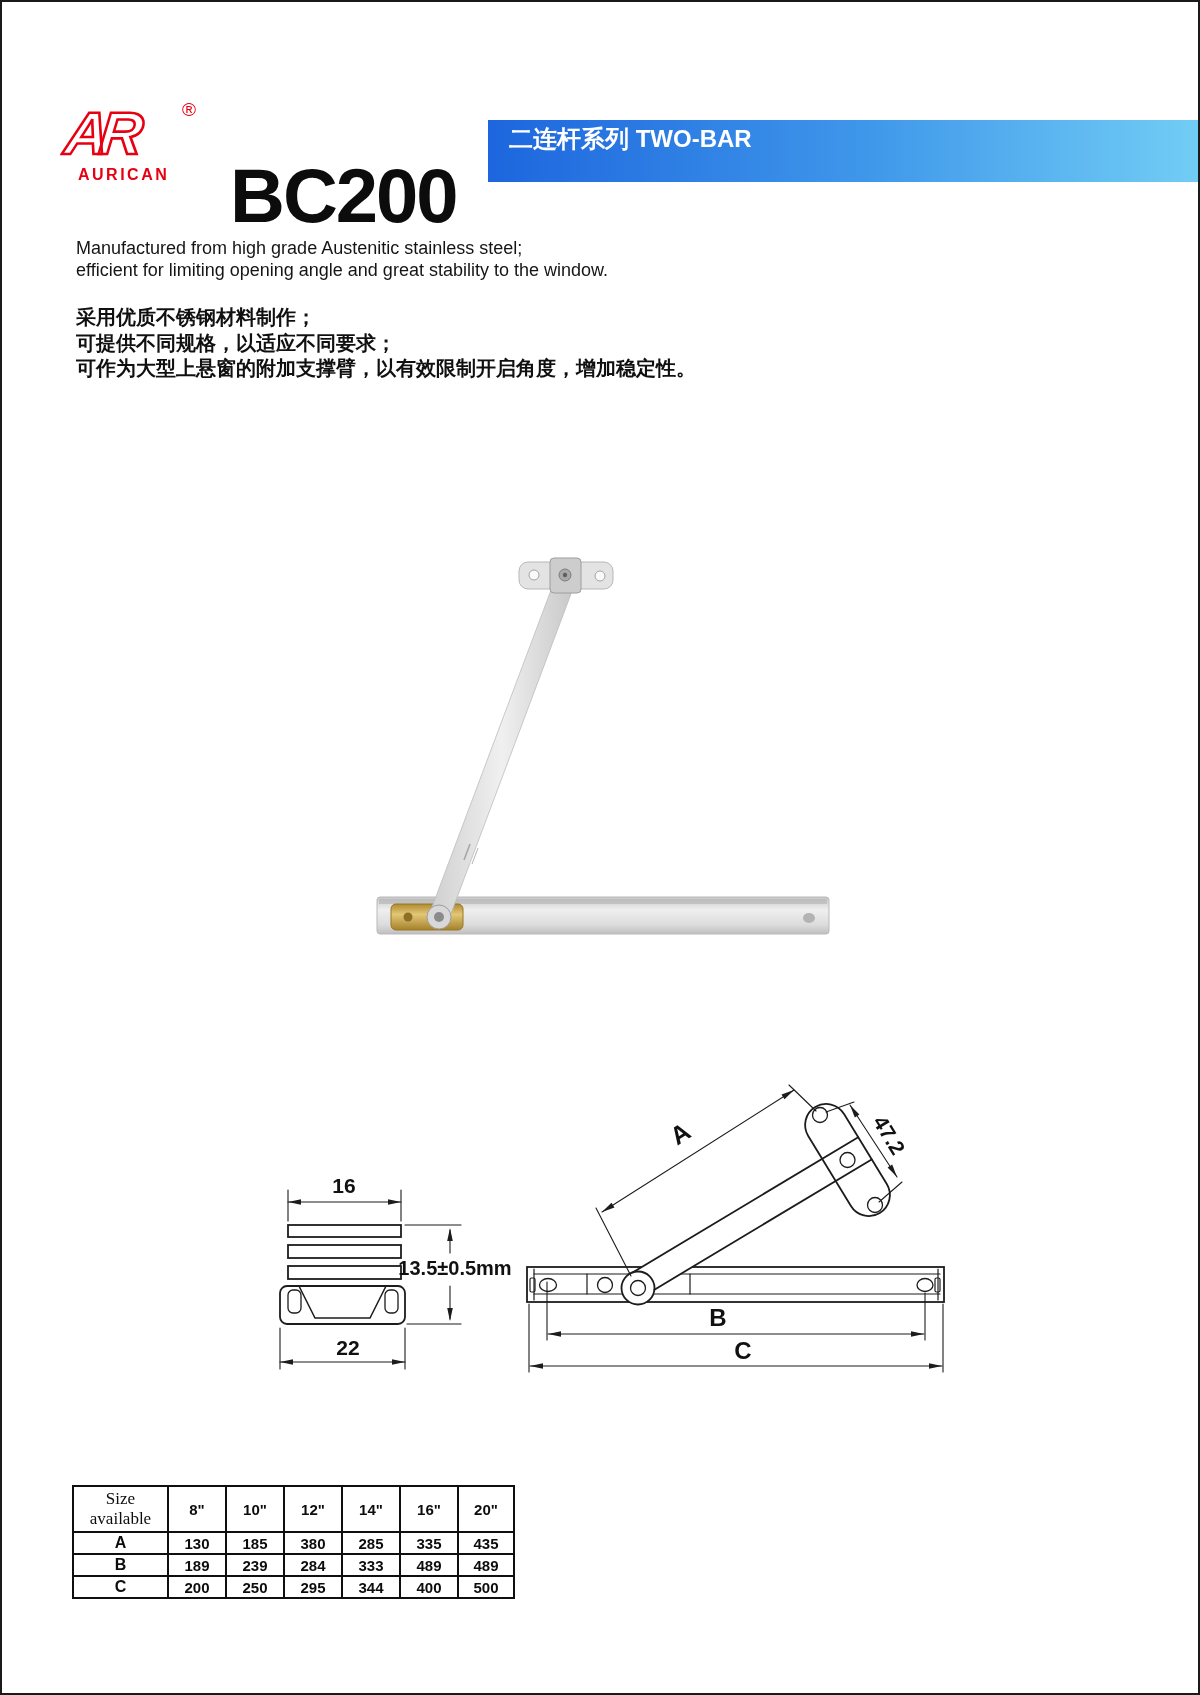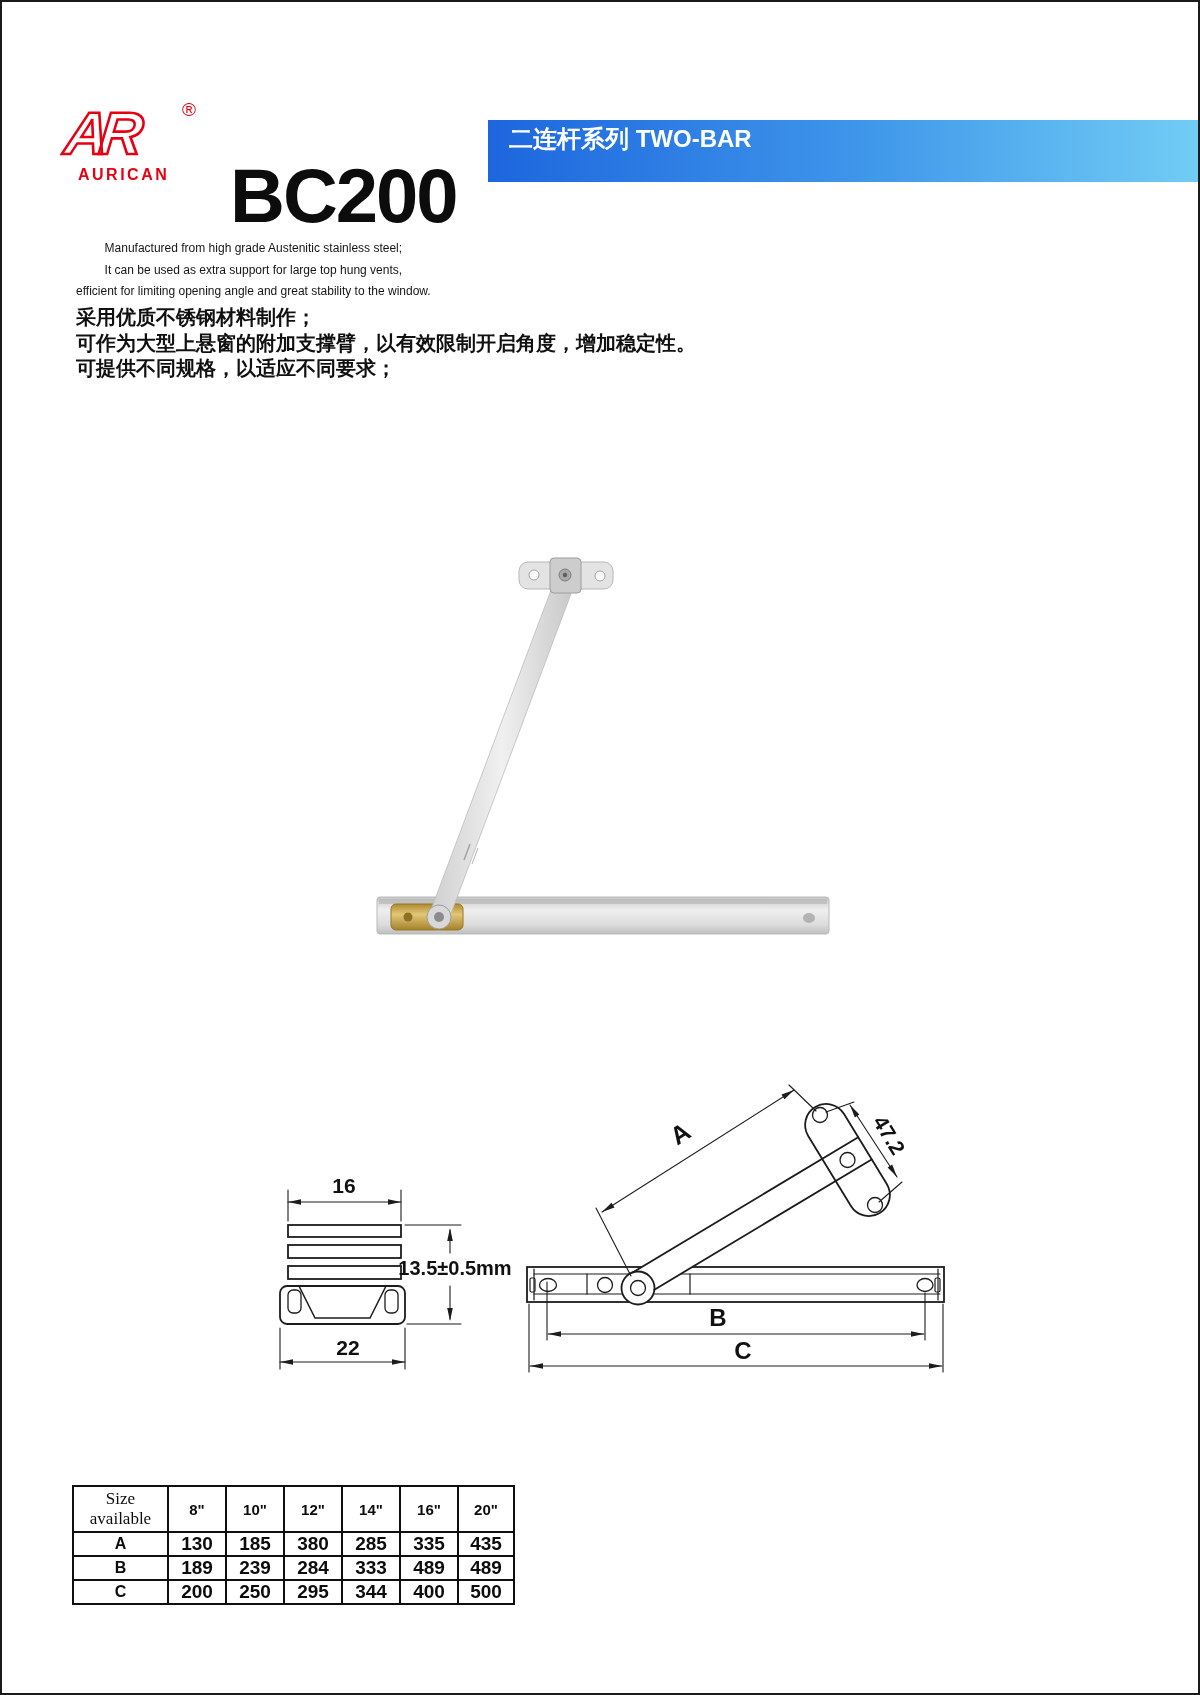--- a/index.html
+++ b/index.html
@@ -21,39 +21,39 @@
     margin-top:44px;
   }
   .series-bar{
     left:486px;top:118px;width:841px;height:62px;
     background:linear-gradient(90deg,#1d66de 0%,#3f97ea 45%,#85e2f9 100%);
     color:#ffffff;box-sizing:border-box;padding:5px 0 0 21px;
   }
   .series-title{font-size:24px;font-weight:bold;line-height:28px;white-space:nowrap;}
   .series-sub{font-size:23px;font-weight:bold;line-height:26px;white-space:nowrap;}
   
-  .desc-en{left:74px;top:236px;font-size:12px;line-height:21.5px;color:#151515;text-align:center;}
+  .desc-en{left:74px;top:236px;font-size:18px;line-height:21.5px;color:#151515;}
   .desc-cn{left:74px;top:303px;font-size:20px;line-height:25.5px;font-weight:bold;color:#101010;}
   .desc-en div,.desc-cn div{white-space:nowrap;}
   
   .photo-svg{left:340px;top:480px;width:560px;height:470px;}
   .draw-svg{left:250px;top:1075px;width:710px;height:305px;}
   .dim-label{font-family:"Liberation Sans",sans-serif;fill:#111111;}
   
   .size-table{left:70px;top:1483px;border-collapse:collapse;table-layout:fixed;}
   .size-table td{
     border:2px solid #0f0f0f;text-align:center;vertical-align:middle;
     color:#0c0c0c;padding:0;
   }
   .size-table tr.head td{height:44px;}
   .size-table tr.data td{height:20px;}
   .cell-serif{font-family:"Liberation Serif",serif;font-size:17px;font-weight:normal;margin-left:32px;}
   .cell-size{font-family:"Liberation Sans",sans-serif;font-size:15px;font-weight:bold;}
   .cell-label{font-family:"Liberation Sans",sans-serif;font-size:16px;font-weight:bold;}
-  .cell-num{font-family:"Liberation Sans",sans-serif;font-size:19px;font-weight:bold;margin-top:37px;}
+  .cell-num{font-family:"Liberation Sans",sans-serif;font-size:15px;font-weight:bold;margin-top:37px;}
   .c0{width:93px;} .c{width:56px;} .cl{width:54px;}
 </style>
 </head>
 <body>
 
 <div class="page">
 
   <svg class="abs logo-svg" viewBox="0 0 150 100">
     <g>
       <text x="10" y="66" font-size="60" font-weight="bold" font-style="italic" font-family="Liberation Sans, sans-serif" letter-spacing="-9" fill="#ffffff" stroke="#e60012" stroke-width="2.6" transform="skewX(-6)">AR</text>
@@ -63,28 +63,27 @@
   </svg>
 
   <div class="abs model">BC200</div>
 
   <div class="abs series-bar">
     <div class="series-title">二连杆系列 TWO-BAR</div>
   </div>
 
   <div class="abs desc-en">
     <div>Manufactured from high grade Austenitic stainless steel;</div>
-    <div>It can be used as extra support for large top hung vents,</div>
     <div>efficient for limiting opening angle and great stability to the window.</div>
   </div>
 
   <div class="abs desc-cn">
     <div>采用优质不锈钢材料制作；</div>
+    <div>可提供不同规格，以适应不同要求；</div>
     <div>可作为大型上悬窗的附加支撑臂，以有效限制开启角度，增加稳定性。</div>
-    <div>可提供不同规格，以适应不同要求；</div>
   </div>
 
   <svg class="abs photo-svg" viewBox="340 480 560 470">
     <defs>
       <linearGradient id="gTrack" x1="0" y1="0" x2="0" y2="1">
         <stop offset="0" stop-color="#c6c6c6"></stop>
           <stop offset="0.35" stop-color="#efefef"></stop>
         <stop offset="0.75" stop-color="#dcdcdc"></stop>
           <stop offset="1" stop-color="#bfbfbf"></stop>
       </linearGradient>

